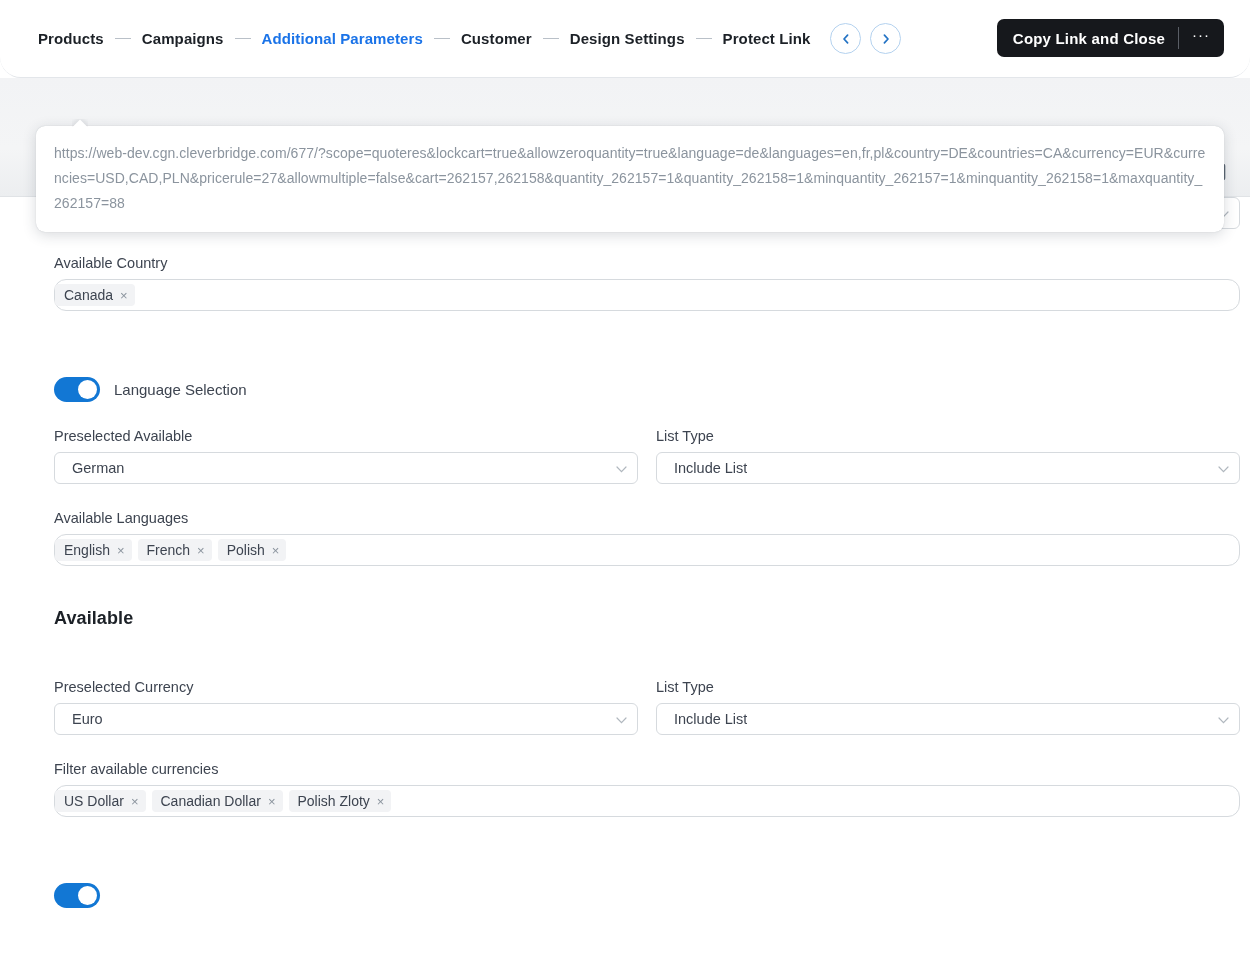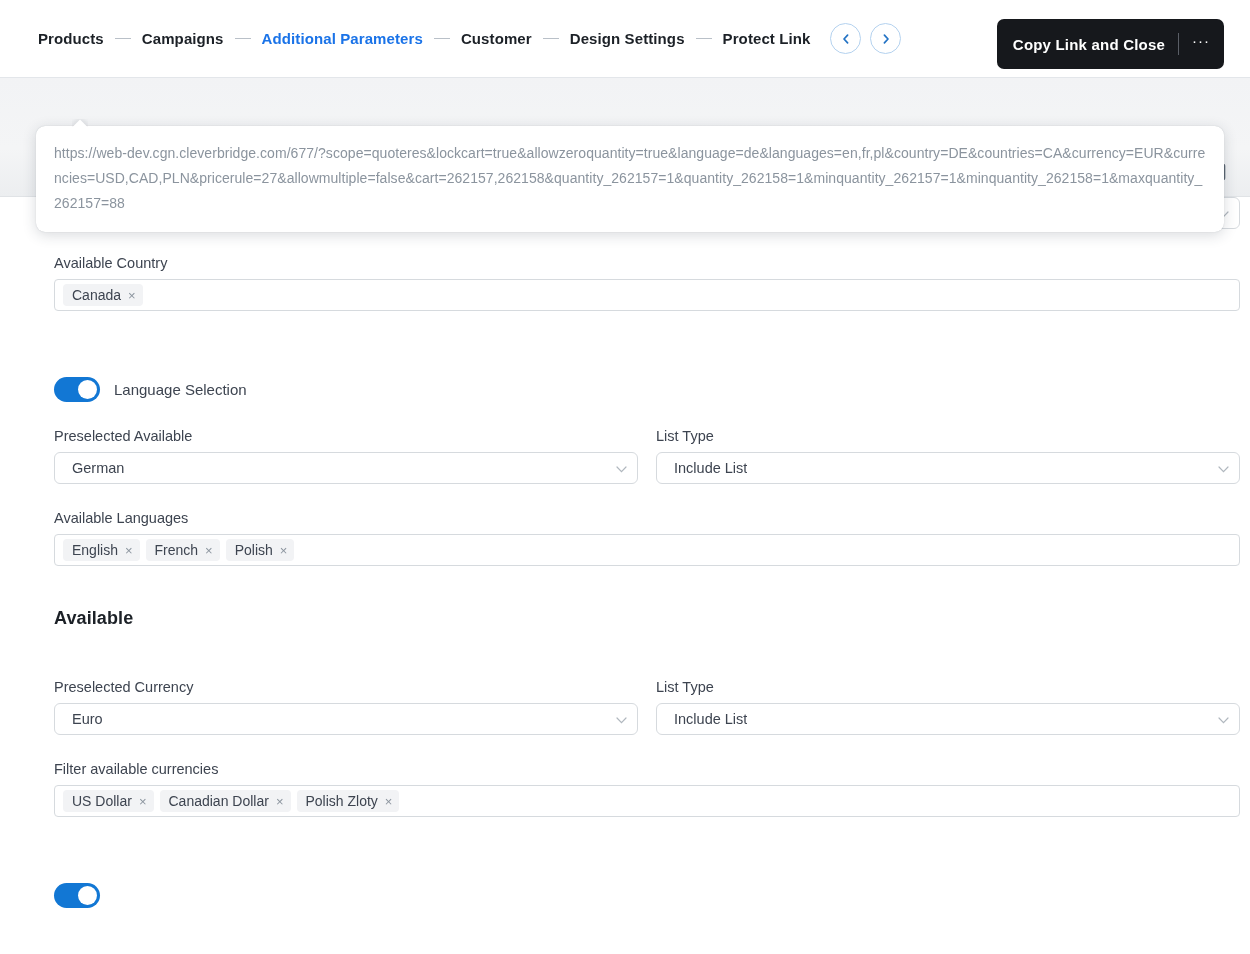--- a/index.html
+++ b/index.html
@@ -11,21 +11,21 @@
     overflow: hidden;
   }
   body { position: relative; }
 
   
   .topbar {
     position: absolute; left: 0; top: 0;
     width: 1250px; height: 78px;
     background: #ffffff;
     border-bottom: 1px solid #e3e6ea;
-    display: flex; align-items: center;
+    display: flex; align-items: center; border-radius: 21px;
   }
   .breadcrumb {
     display: flex; align-items: center;
     margin-left: 38px;
     gap: 0px;
   }
   .crumb {
     font-size: 15px;
     font-weight: bold;
     color: #1c2127;
@@ -49,21 +49,21 @@
     display: flex; align-items: center; justify-content: center;
     cursor: pointer;
     margin-left: 9px;
   }
   .navbtn:first-of-type { margin-left: 20px; }
   .navbtn svg { display: block; }
 
   .copy-close-btn {
     position: absolute;
     right: 26px; top: 19px;
-    height: 50px;
+    height: 38px;
     background: #16181c;
     border-radius: 7px;
     display: flex; align-items: center;
     padding: 0 0 0 16px;
     cursor: pointer;
   }
   .copy-close-label {
     color: #ffffff;
     font-size: 15px;
     font-weight: bold;
@@ -186,26 +186,26 @@
     white-space: nowrap; overflow: hidden; text-overflow: ellipsis;
   }
   .chevron {
     position: absolute;
     right: 10px; top: 50%;
     transform: translateY(-50%);
   }
   .chips-box {
     min-height: 32px;
     border: 1px solid #d6dade;
-    border-radius: 4px;
+    border-radius: 12px;
     background: #ffffff;
     display: flex; align-items: center;
     flex-wrap: wrap;
     gap: 6px;
-    padding: 4px 8px;
+    padding: 4px 0;
   }
   .chip {
     display: inline-flex; align-items: center;
     background: #f2f3f5;
     border-radius: 4px;
     padding: 2px 7px 2px 9px;
     font-size: 14px;
     color: #3d4450;
     height: 22px;
     cursor: default;

